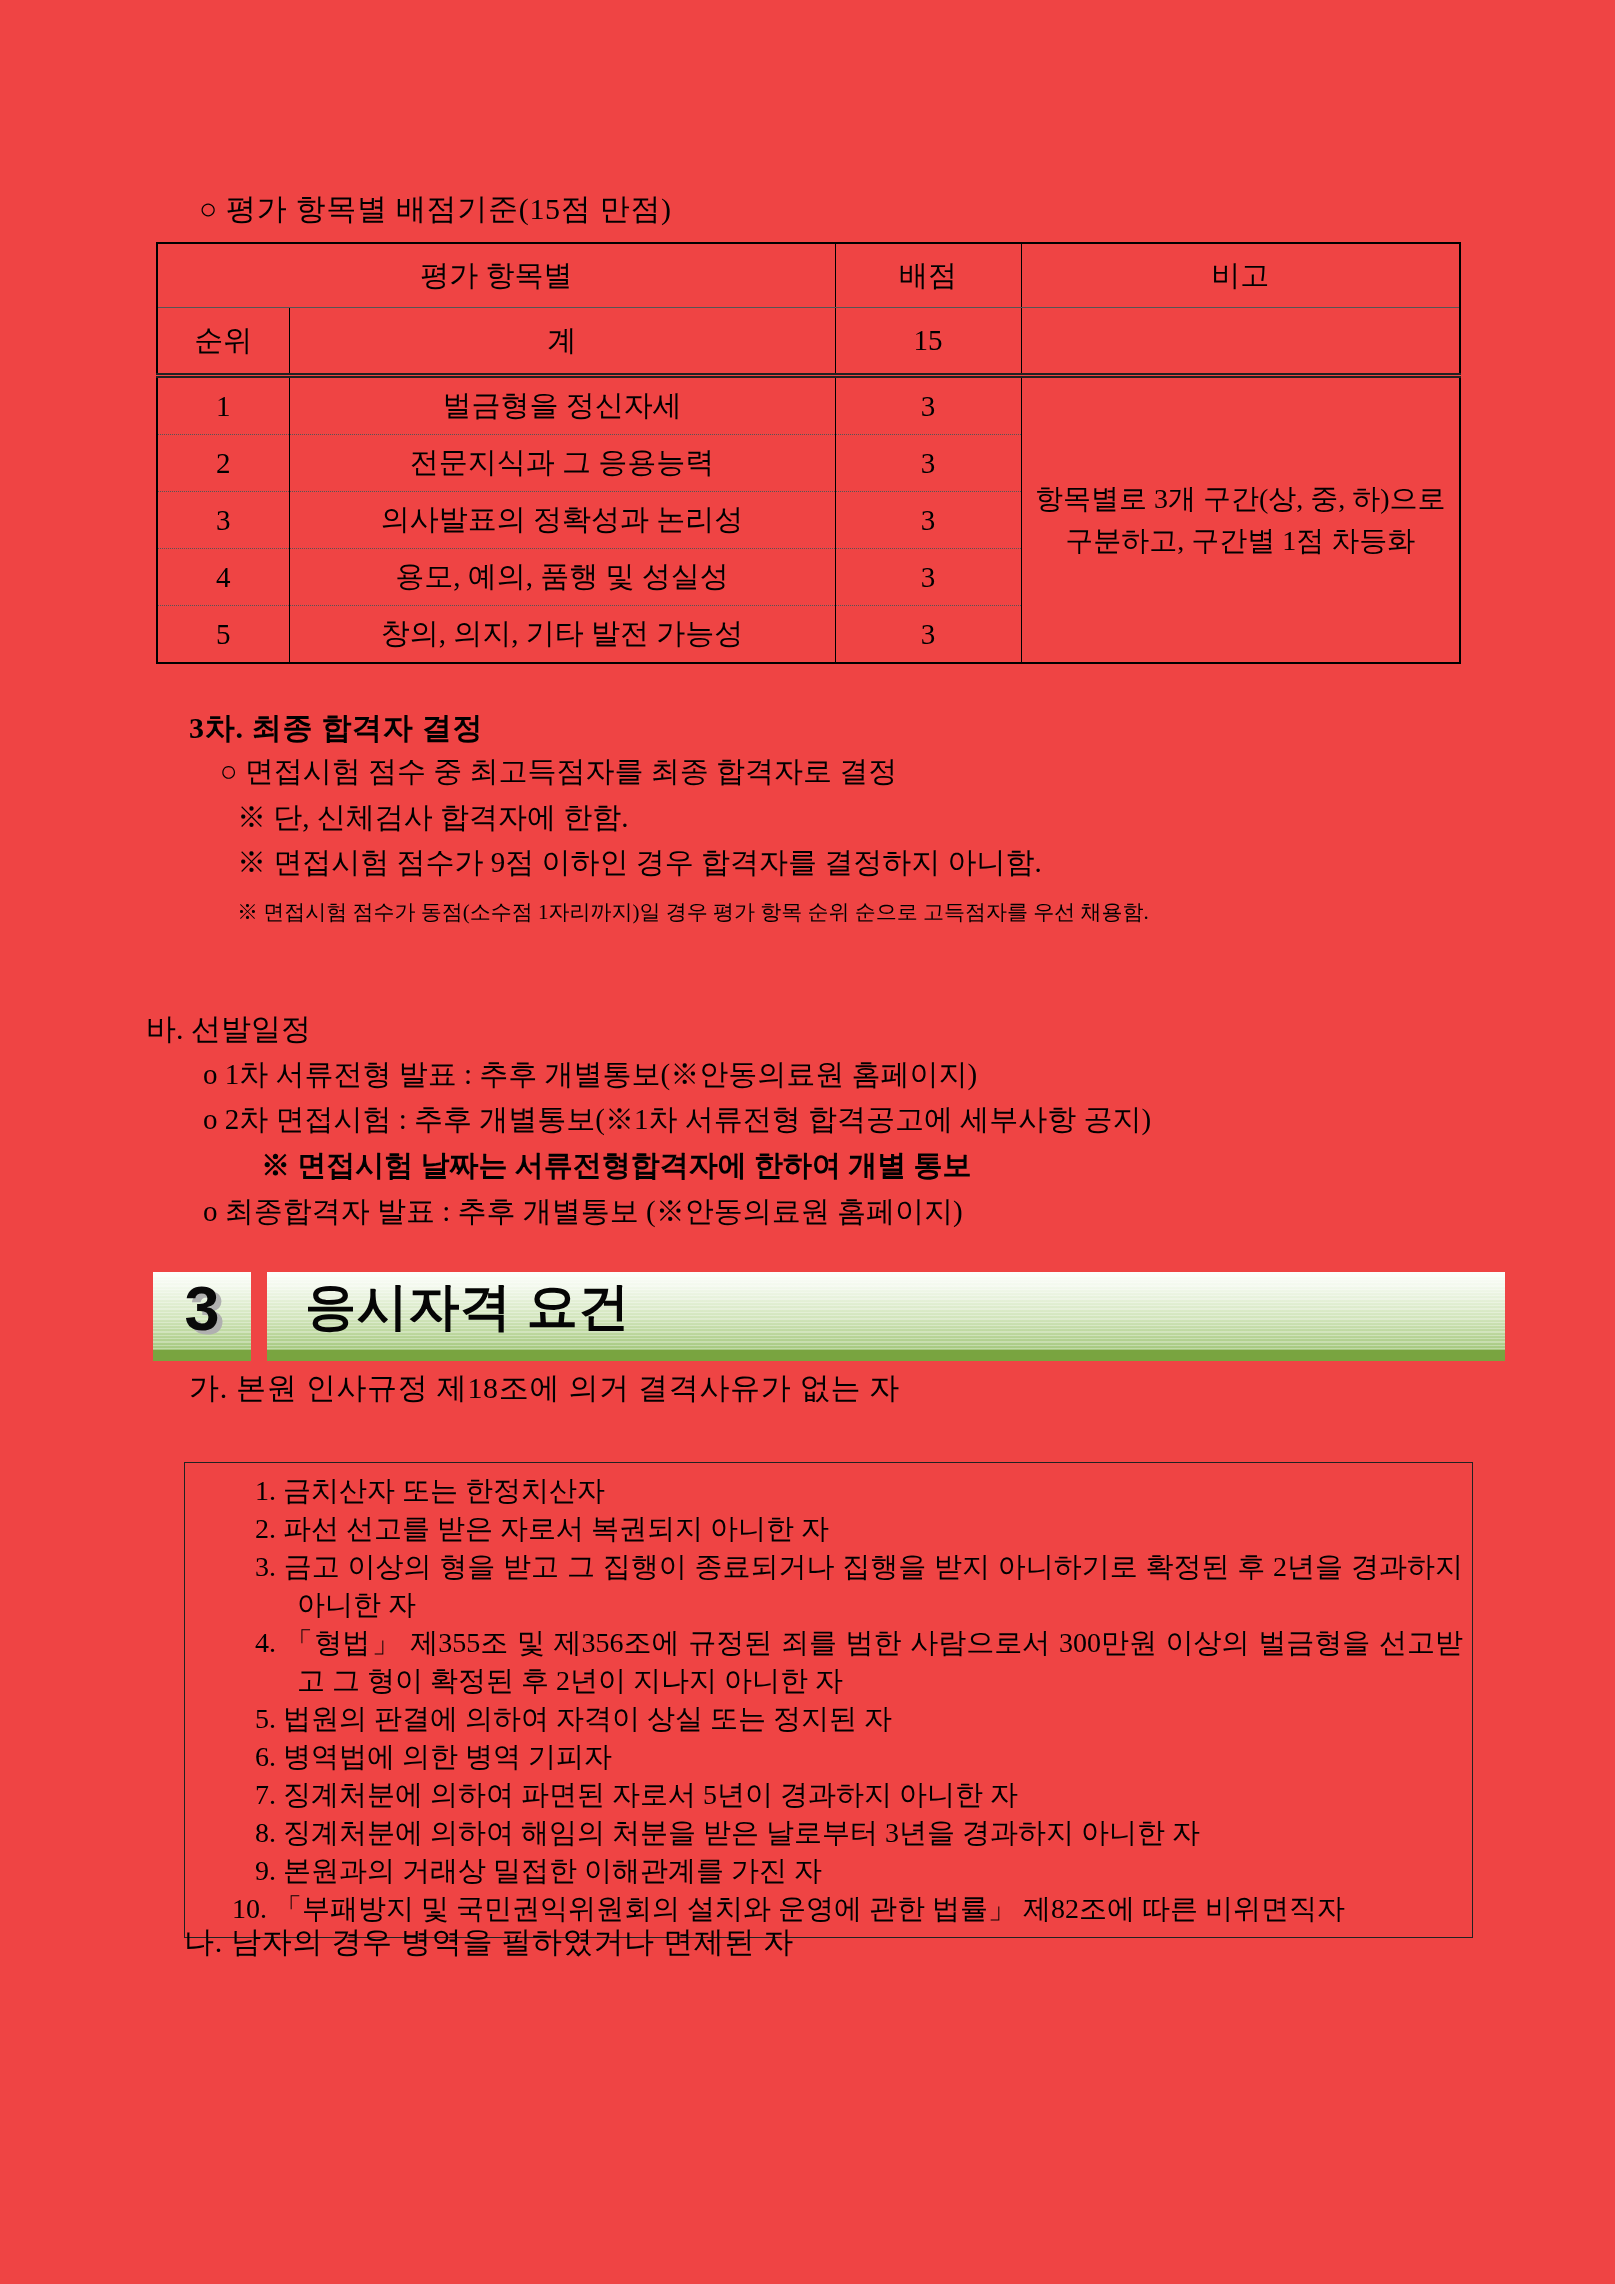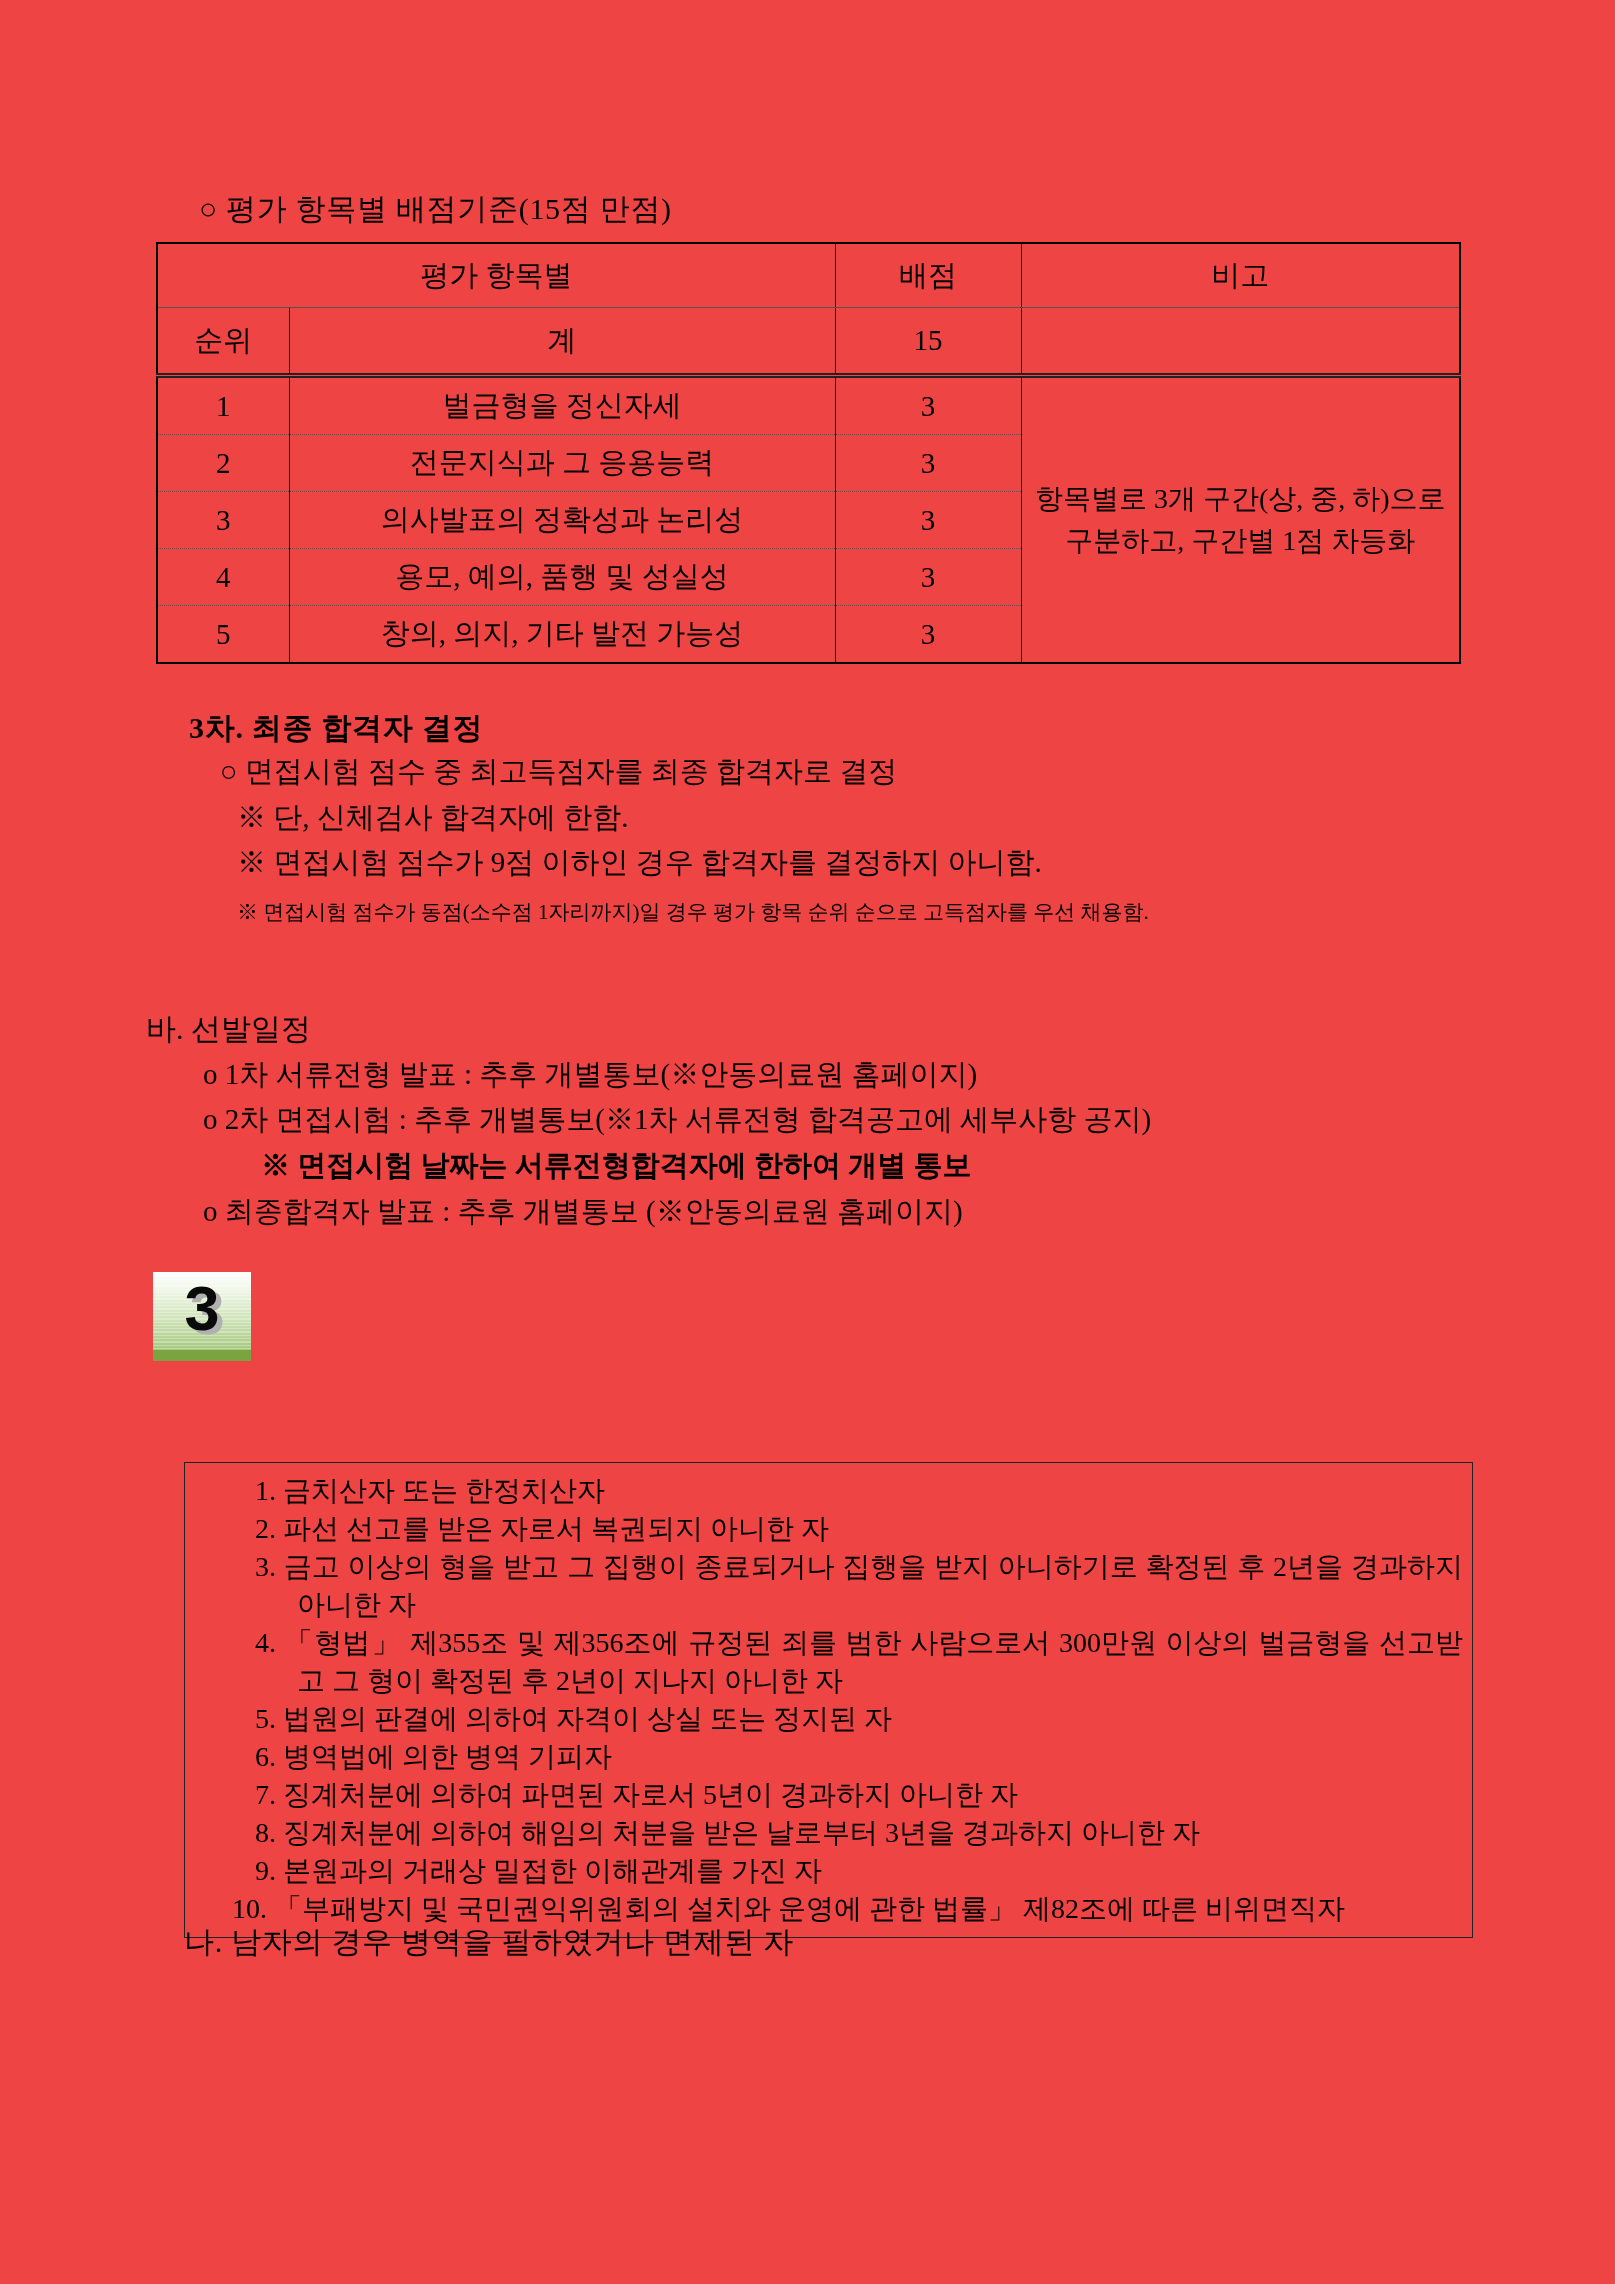--- a/index.html
+++ b/index.html
@@ -170,21 +170,25 @@
 
   <div class="abs sc-heading nowrap">바. 선발일정</div>
   <div class="abs sc-item1 nowrap">o 1차 서류전형 발표 : 추후 개별통보(※안동의료원 홈페이지)</div>
   <div class="abs sc-item2 nowrap">o 2차 면접시험 : 추후 개별통보(※1차 서류전형 합격공고에 세부사항 공지)</div>
   <div class="abs sc-note nowrap">※ 면접시험 날짜는 서류전형합격자에 한하여 개별 통보</div>
   <div class="abs sc-item3 nowrap">o 최종합격자 발표 : 추후 개별통보 (※안동의료원 홈페이지)</div>
 
   <div class="abs banner-box banner-numbox">
     <span class="banner-number">3</span>
   </div>
-
+  <div class="abs banner-box banner-mainbox">
+    <span class="banner-title nowrap">응시자격 요건</span>
+  </div>
+
+  <div class="abs el-heading nowrap">가. 본원 인사규정 제18조에 의거 결격사유가 없는 자</div>
 
   <div class="abs el-box">
     <div class="el-item">1. 금치산자 또는 한정치산자</div>
     <div class="el-item">2. 파선 선고를 받은 자로서 복권되지 아니한 자</div>
     <div class="el-item wide">3. 금고 이상의 형을 받고 그 집행이 종료되거나 집행을 받지 아니하기로 확정된 후 2년을 경과하지 아니한 자</div>
     <div class="el-item wide">4. 「형법」 제355조 및 제356조에 규정된 죄를 범한 사람으로서 300만원 이상의 벌금형을 선고받고 그 형이 확정된 후 2년이 지나지 아니한 자</div>
     <div class="el-item">5. 법원의 판결에 의하여 자격이 상실 또는 정지된 자</div>
     <div class="el-item">6. 병역법에 의한 병역 기피자</div>
     <div class="el-item">7. 징계처분에 의하여 파면된 자로서 5년이 경과하지 아니한 자</div>
     <div class="el-item">8. 징계처분에 의하여 해임의 처분을 받은 날로부터 3년을 경과하지 아니한 자</div>

